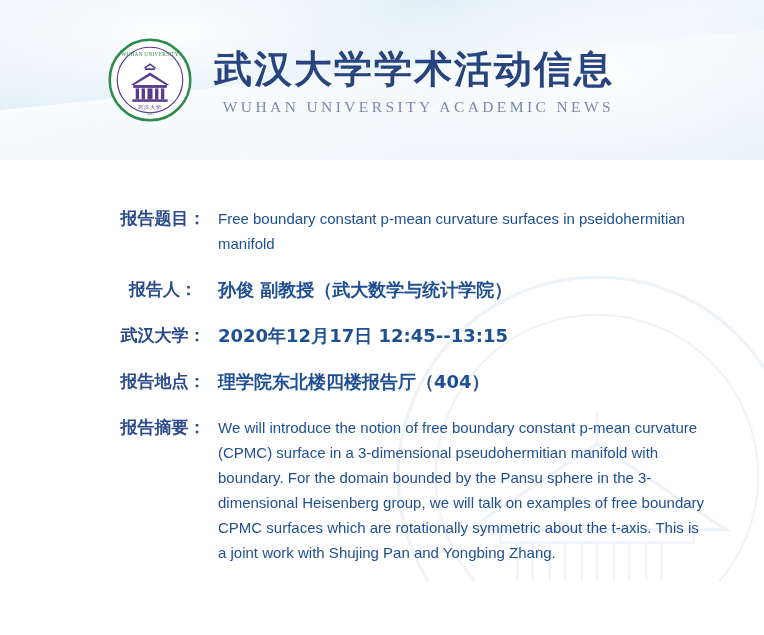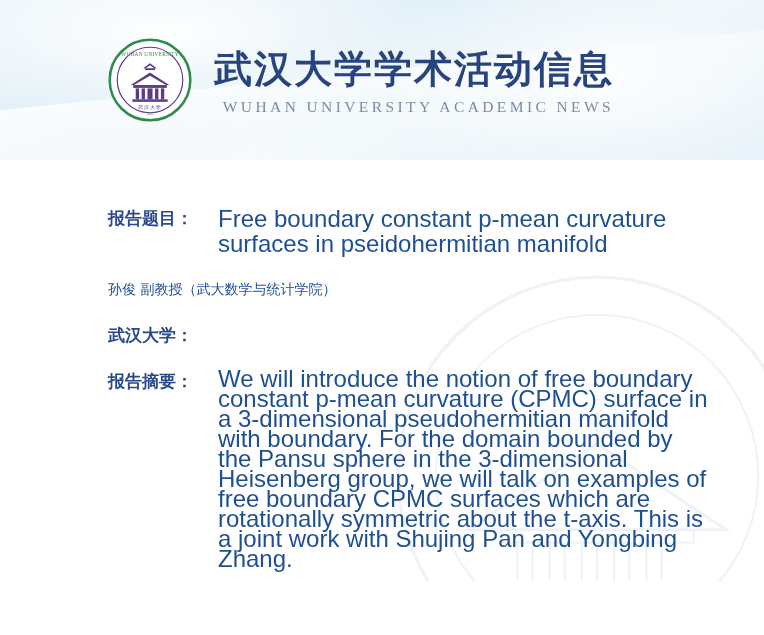--- a/index.html
+++ b/index.html
@@ -115,44 +115,45 @@
   }
   .row {
     display: flex;
     align-items: flex-start;
     margin-bottom: 21px;
   }
   .label-wrap {
     flex: 0 0 110px;
     width: 110px;
     display: flex;
-    justify-content: flex-start;
+    justify-content: center;
   }
   .label-txt {
     font-family: "DejaVu Sans", "Liberation Sans", sans-serif;
     font-size: 17px;
     font-weight: 700;
     color: #2a4a8c;
     line-height: 25px;
     white-space: nowrap;
   }
   .value {
     flex: 1 1 auto;
     font-family: "Liberation Sans", sans-serif;
-    font-size: 24px;
+    font-size: 15px;
     color: #1f4f93;
     line-height: 25px;
     max-width: 500px;
   }
   .value.cn {
     font-family: "DejaVu Sans", "Liberation Sans", sans-serif;
-    font-size: 14px;
+    font-size: 18px;
+    font-weight: bold;
   }
   .value.abstract {
-    line-height: 20px;
+    line-height: 25px;
     max-width: 490px;
   }
   .row.abstract-row { margin-bottom: 16px; }
 </style>
 </head>
 <body>
 
 <div class="poster">
 
   <div class="watermark">
@@ -208,29 +209,39 @@
   <div class="content">
 
     <div class="row">
       <div class="label-wrap">
         <span class="label-txt">报告题目：</span>
       </div>
       <div class="value">Free boundary constant p-mean curvature surfaces in pseidohermitian manifold</div>
     </div>
 
     <div class="row">
+      <div class="label-wrap">
+        <span class="label-txt">报告人：</span>
+      </div>
       <div class="value cn">孙俊 副教授（武大数学与统计学院）</div>
     </div>
 
     <div class="row">
       <div class="label-wrap">
         <span class="label-txt">武汉大学：</span>
       </div>
-    </div>
-
+      <div class="value cn">2020年12月17日 12:45--13:15</div>
+    </div>
+
+    <div class="row">
+      <div class="label-wrap">
+        <span class="label-txt">报告地点：</span>
+      </div>
+      <div class="value cn">理学院东北楼四楼报告厅（404）</div>
+    </div>
 
     <div class="row abstract-row">
       <div class="label-wrap">
         <span class="label-txt">报告摘要：</span>
       </div>
       <div class="value abstract">We will introduce the notion of free boundary constant p-mean curvature (CPMC) surface in a 3-dimensional pseudohermitian manifold with boundary. For the domain bounded by the Pansu sphere in the 3-dimensional Heisenberg group, we will talk on examples of free boundary CPMC surfaces which are rotationally symmetric about the t-axis. This is a joint work with Shujing Pan and Yongbing Zhang.</div>
     </div>
 
   </div>
 </div>

